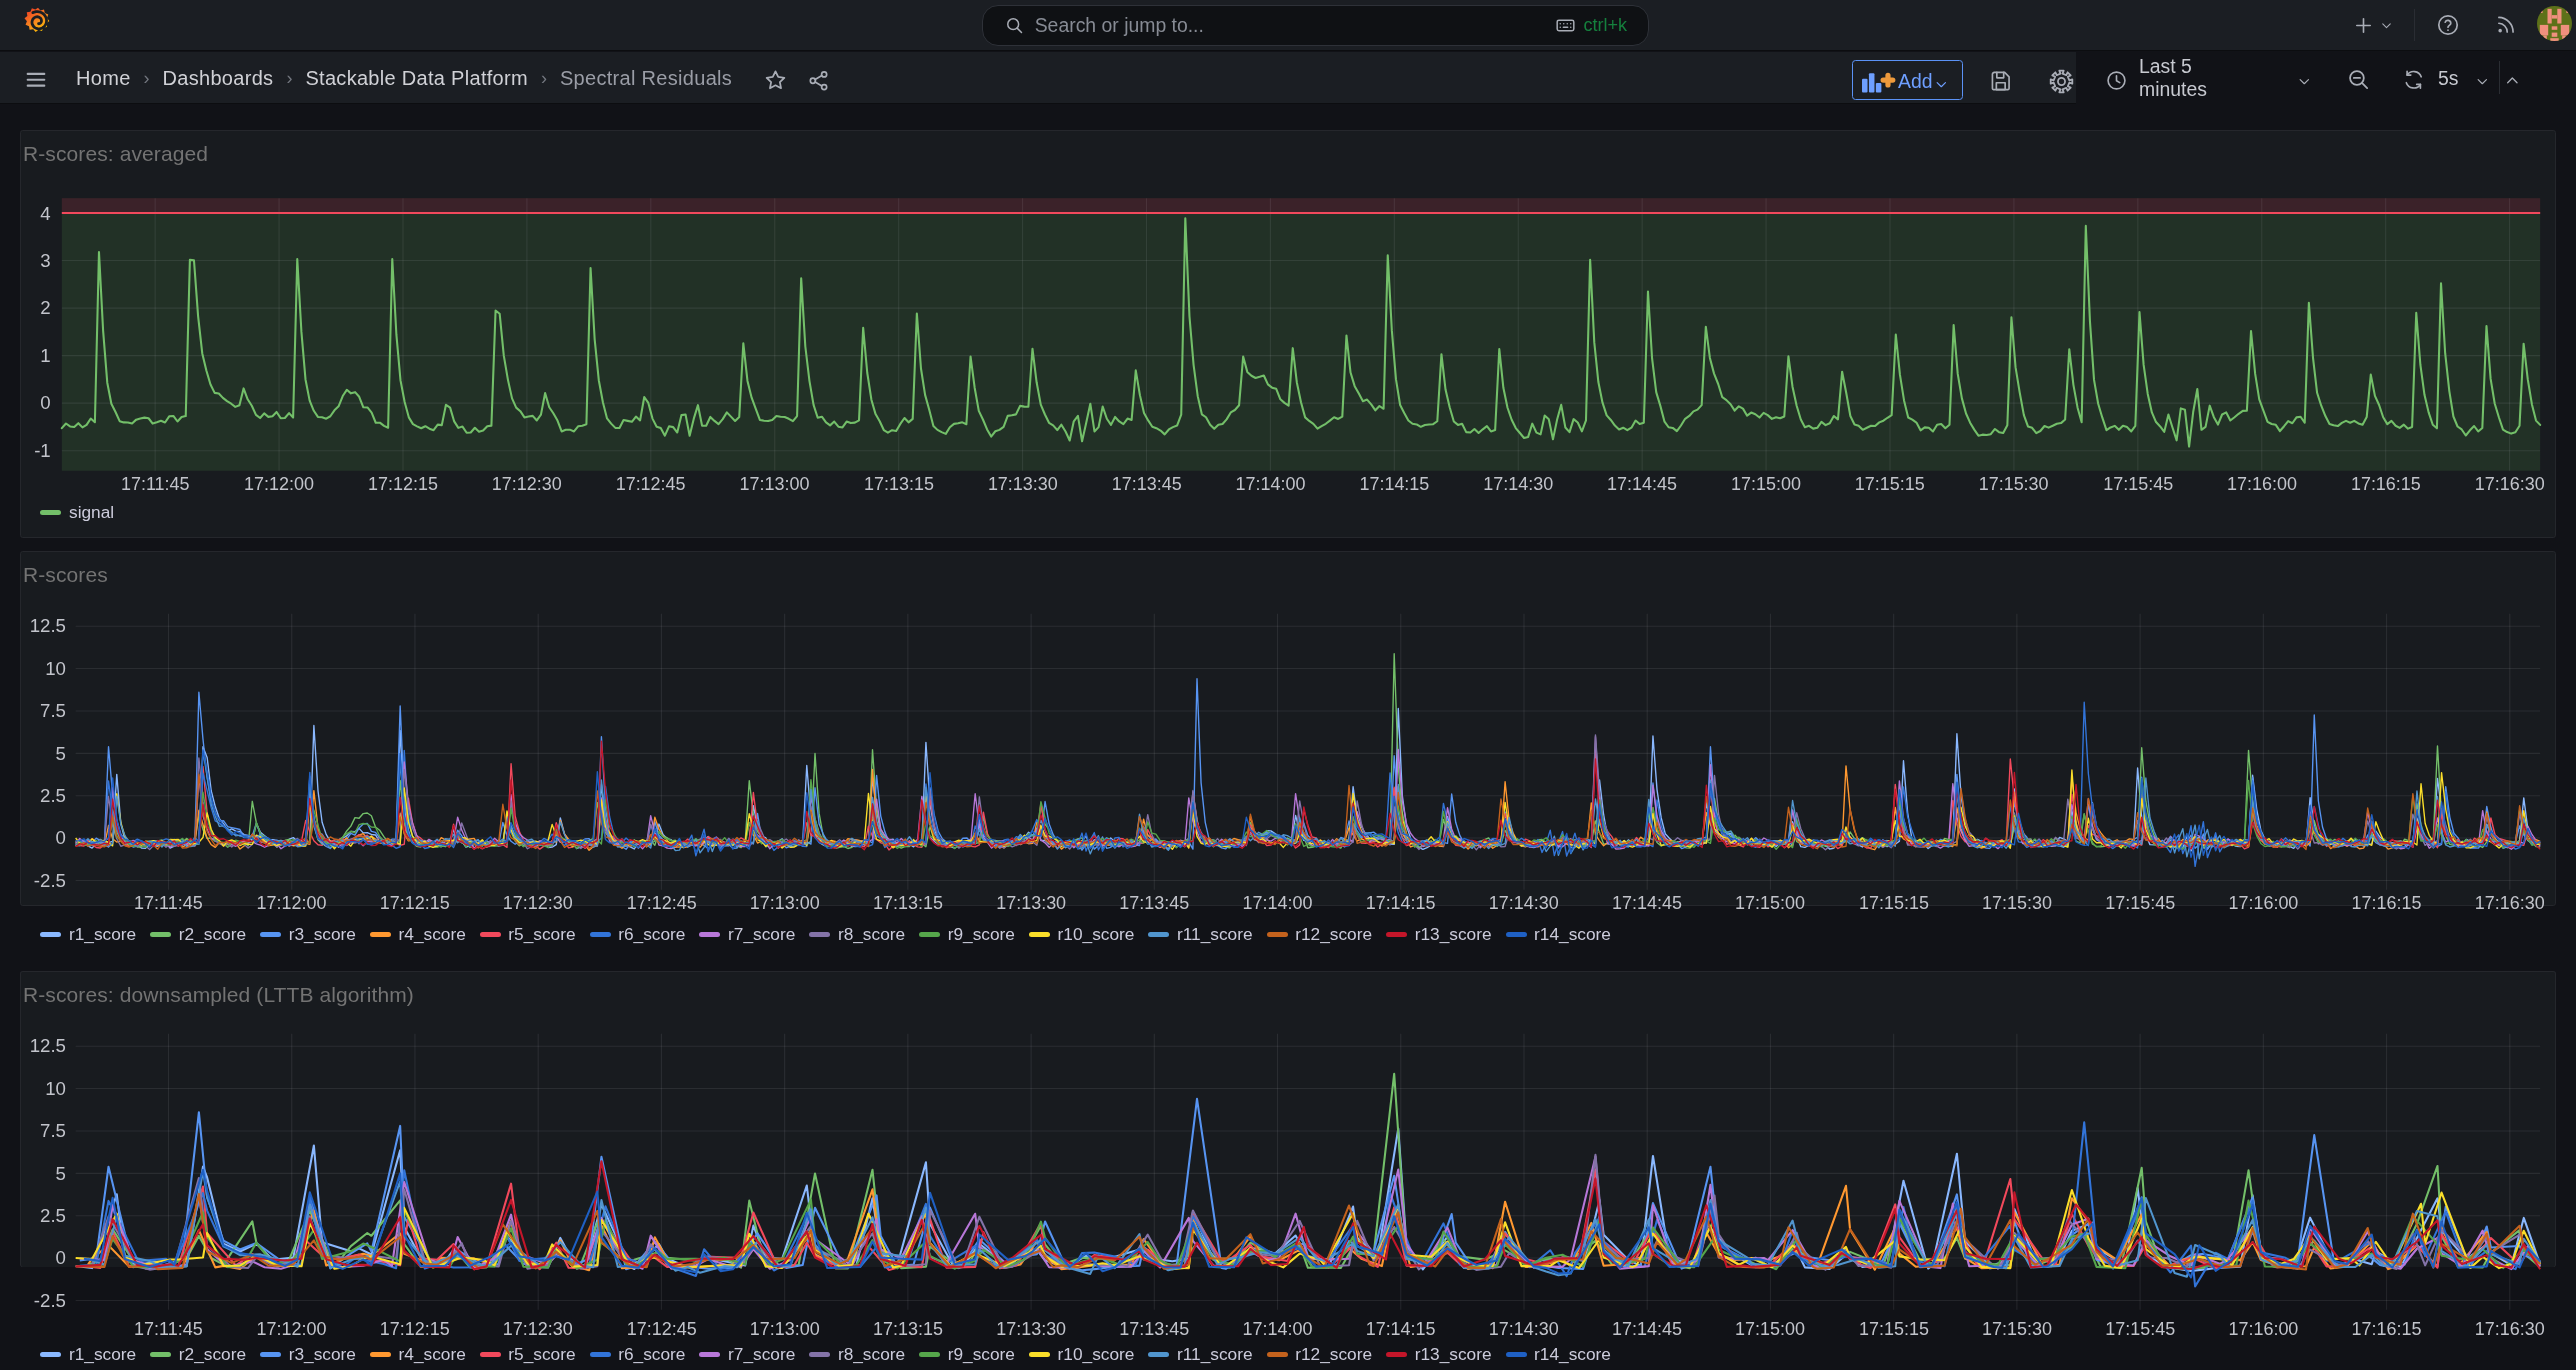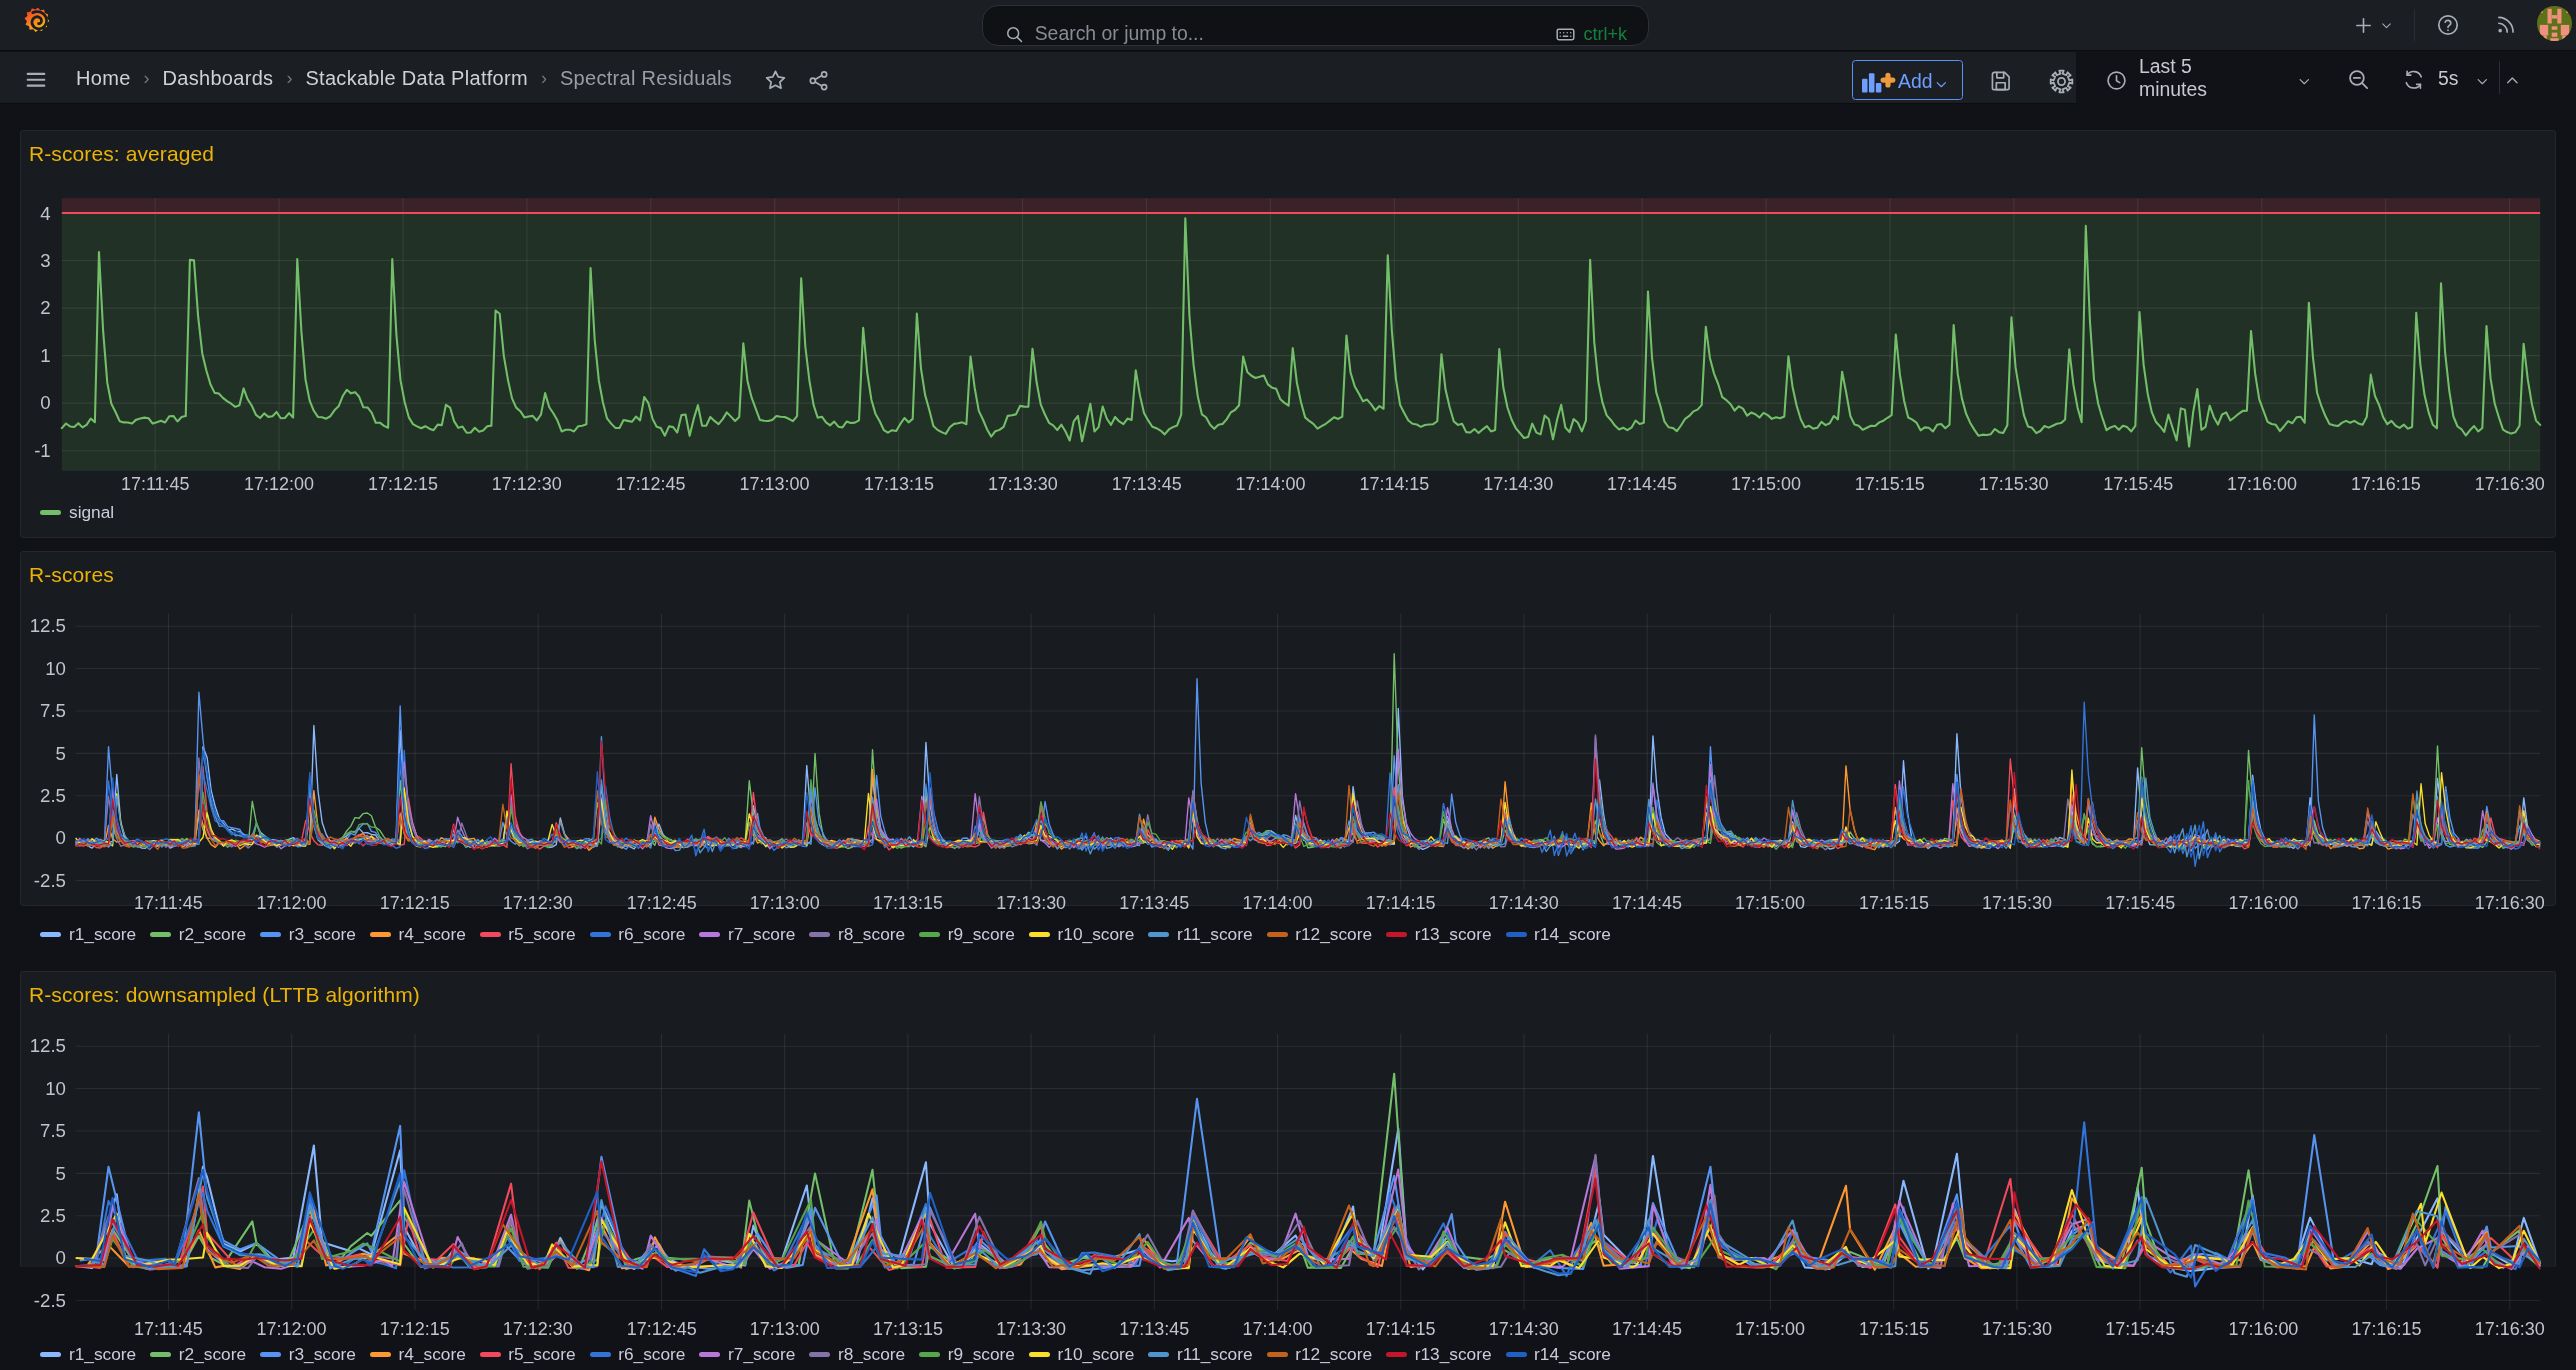--- a/index.html
+++ b/index.html
@@ -1,27 +1,27 @@
 <!DOCTYPE html>
 <html style="font-size:11px"><head><meta charset="utf-8"><style>
 *{margin:0;padding:0;box-sizing:border-box}
 html,body{width:2576px;height:1371px;background:#111217;overflow:hidden;
 font-family:"Liberation Sans",sans-serif;-webkit-font-smoothing:antialiased}
 .row1{position:absolute;left:0;top:0;width:2576px;height:51px;background:#1B1E23;border-bottom:1.4px solid #0C0D10}
 .row2{position:absolute;left:0;top:52px;width:2076px;height:52px;background:#1B1E23;border-bottom:1.4px solid #0C0D10}
 .panel{position:absolute;left:20px;width:2536px;background:#181B1F;border:1.4px solid #25272C;border-radius:2.8px}
-.ptitle{position:absolute;left:8px;top:11px;font-size:21px;font-weight:500;color:#eab308;letter-spacing:0.1px}
+.ptitle{position:absolute;left:2px;top:11px;font-size:21px;font-weight:500;color:#737373;letter-spacing:0.1px}
 .legend{position:absolute;left:19.4px;display:flex;column-gap:14px;font-size:17.3px;color:#CCCCDC;align-items:center;white-space:nowrap}
 .li{display:inline-flex;align-items:center}
 .lm{display:inline-block;width:21px;height:5.5px;border-radius:2.8px;margin-right:7.6px}
 .crumb{color:#D0D1D6;font-size:20px;letter-spacing:0.3px}
 .crumb.dim{color:#9A9DA6}
 .csep{color:#73777F;margin:0 13px;font-size:18px}
 .srch{position:absolute;left:982px;top:4.8px;width:667px;height:41px;background:#0F1114;
-border:1.4px solid #2E3138;border-radius:16px;display:flex;align-items:flex-end;color:#878B94;font-size:19.4px}
+border:1.4px solid #2E3138;border-radius:16px;display:flex;align-items:center;color:#878B94;font-size:19.4px}
 .tool{position:absolute;top:0;height:52px;display:flex;align-items:center;color:#C7C9D0;font-size:19.4px}
 </style></head><body>
 <div class="row1">
     <svg style="position:absolute;left:22px;top:6.2px" width="32" height="32" viewBox="0 0 64 64">
 <defs>
         <linearGradient id="lg" x1="0.15" y1="0" x2="0.8" y2="1">
 <stop offset="0" stop-color="#EE3925"></stop>
           <stop offset="0.55" stop-color="#F78A1F"></stop>
           <stop offset="1" stop-color="#FCCB00"></stop>
         </linearGradient>

